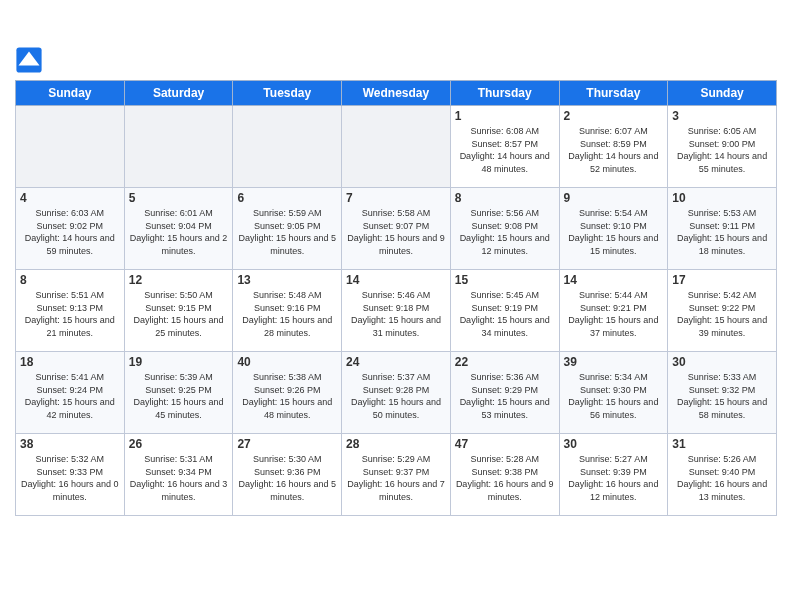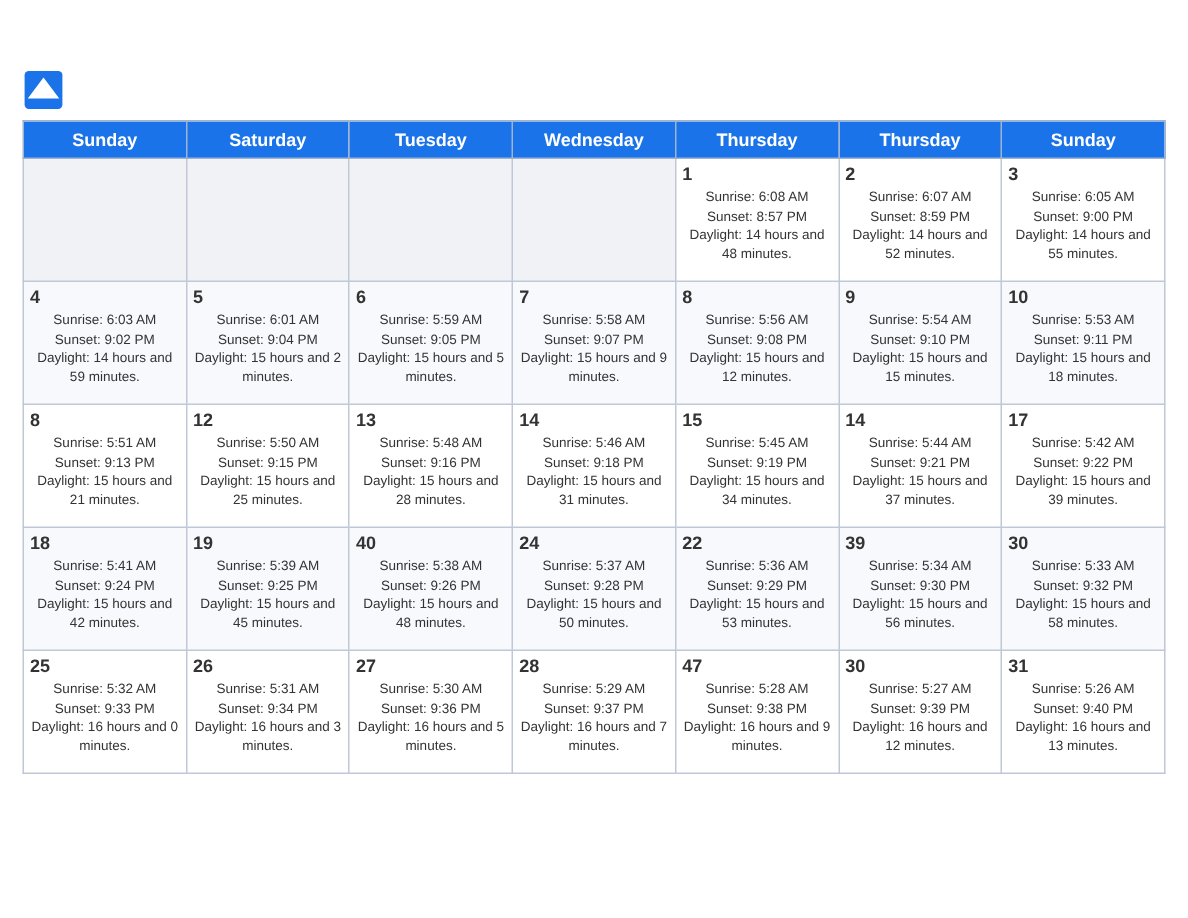--- a/index.html
+++ b/index.html
@@ -159,21 +159,21 @@
             <div class="day-num">39</div>
             <div class="day-info">Sunrise: 5:34 AM<br>Sunset: 9:30 PM<br>Daylight: 15 hours and 56 minutes.</div>
           </td>
           <td>
             <div class="day-num">30</div>
             <div class="day-info">Sunrise: 5:33 AM<br>Sunset: 9:32 PM<br>Daylight: 15 hours and 58 minutes.</div>
           </td>
         </tr>
         <tr>
           <td>
-            <div class="day-num">25</div>
+            <div class="day-num">38</div>
             <div class="day-info">Sunrise: 5:32 AM<br>Sunset: 9:33 PM<br>Daylight: 16 hours and 0 minutes.</div>
           </td>
           <td>
             <div class="day-num">26</div>
             <div class="day-info">Sunrise: 5:31 AM<br>Sunset: 9:34 PM<br>Daylight: 16 hours and 3 minutes.</div>
           </td>
           <td>
             <div class="day-num">27</div>
             <div class="day-info">Sunrise: 5:30 AM<br>Sunset: 9:36 PM<br>Daylight: 16 hours and 5 minutes.</div>
           </td>

